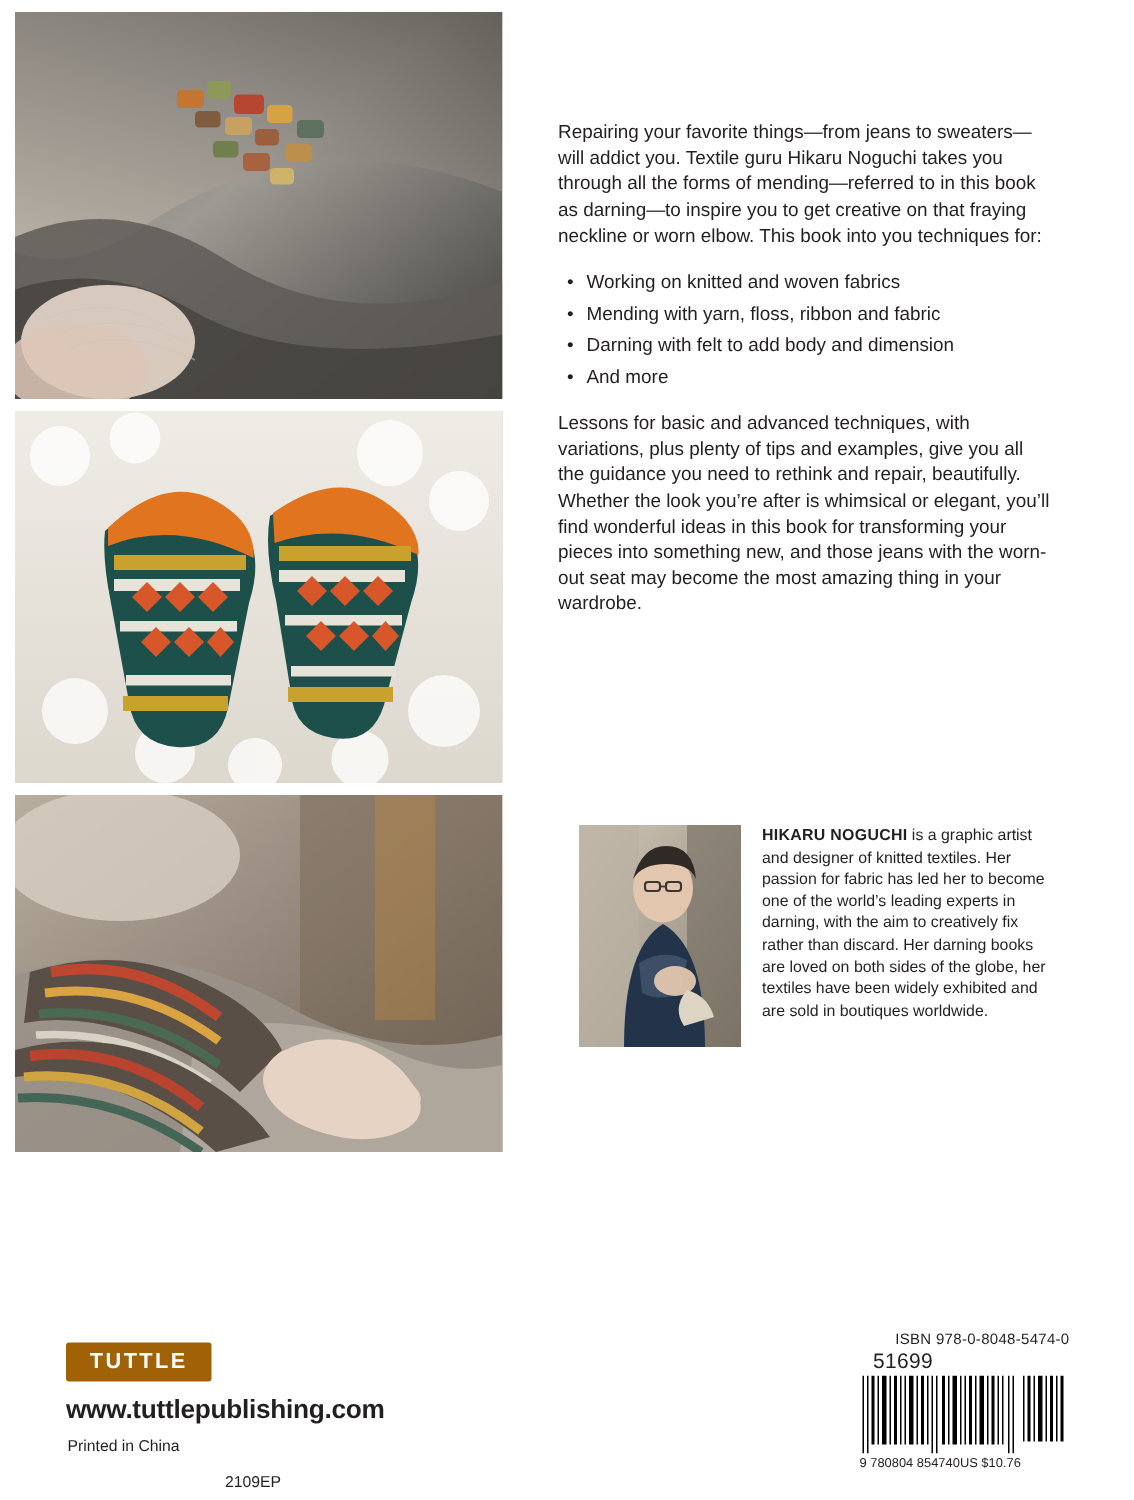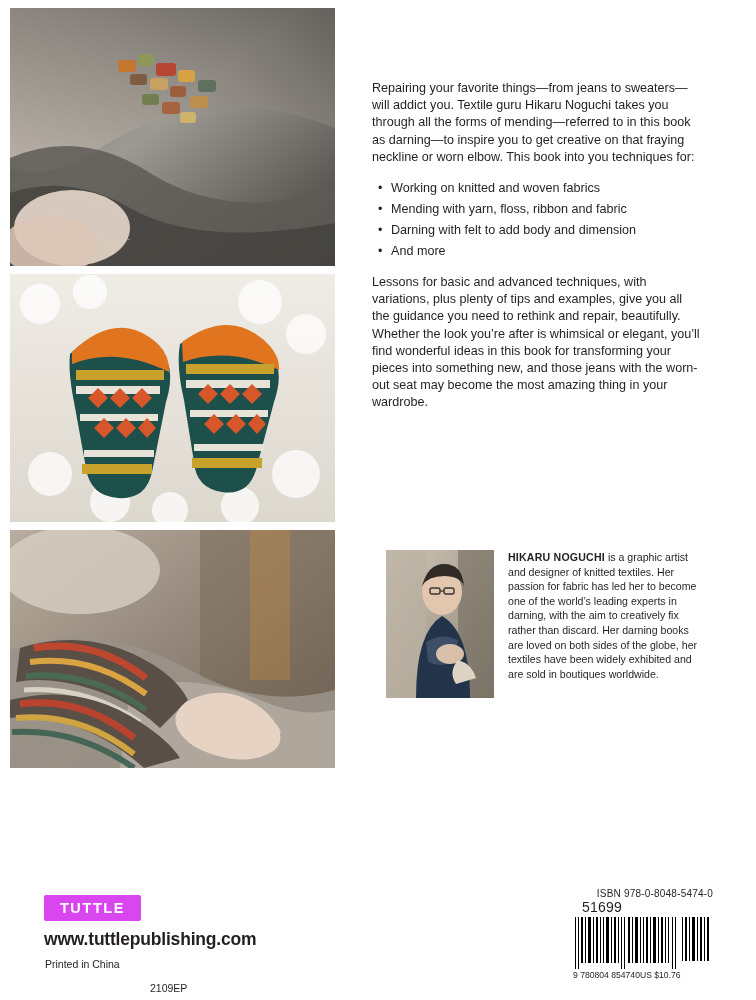--- a/index.html
+++ b/index.html
@@ -109,21 +109,21 @@
     margin-top: 0px;
   }
 
   
   .tuttle-logo {
     position: absolute;
     left: 44px;
     top: 895px;
     width: 97px;
     height: 26px;
-    background: #d946ef;
+    background: #a16207;
     border-radius: 2px;
     color: #ffffff;
     font-weight: bold;
     font-size: 14.5px;
     letter-spacing: 1.6px;
     display: flex;
     align-items: center;
     justify-content: center;
   }
   .website {

